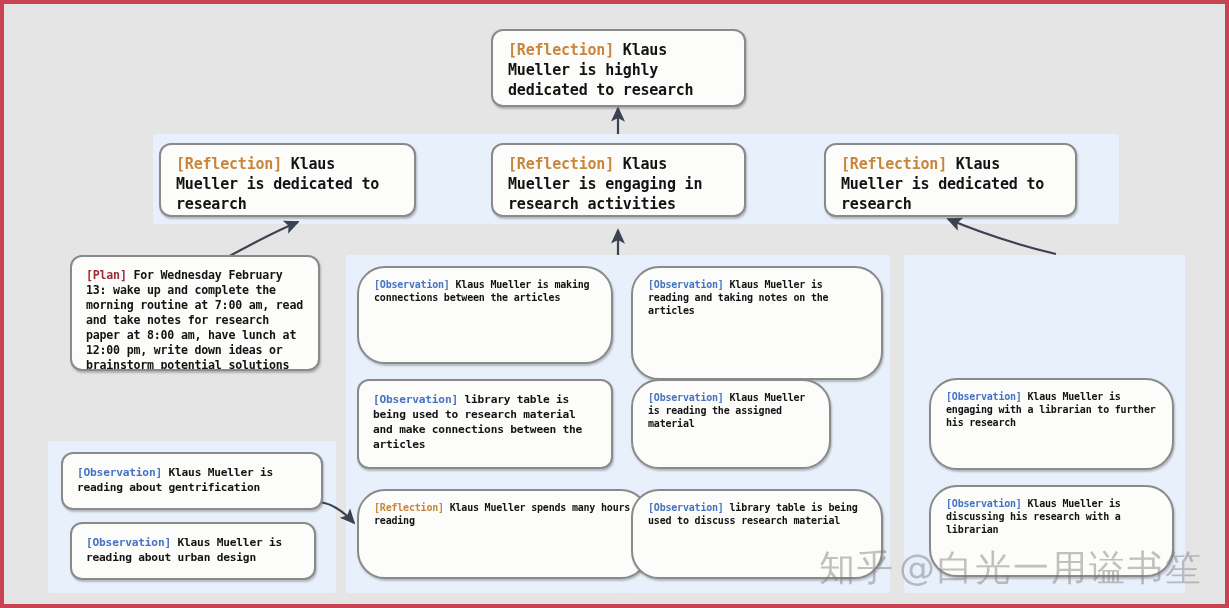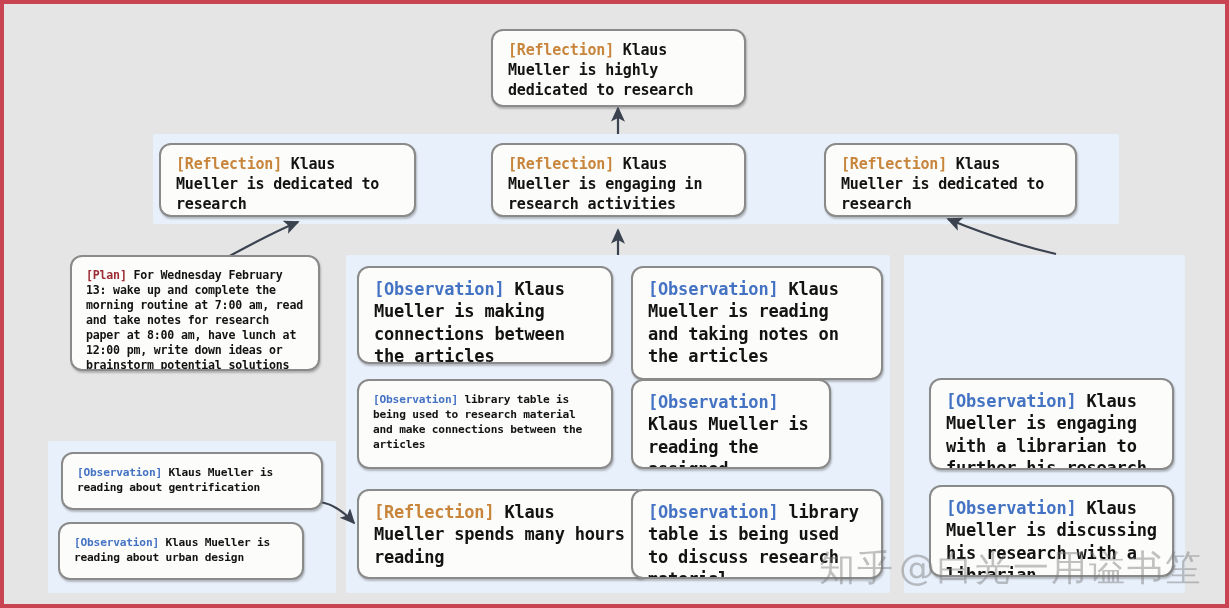--- a/index.html
+++ b/index.html
@@ -38,21 +38,21 @@
     line-height: 1.32;
     letter-spacing: -0.2px;
     overflow: hidden;
   }
   .node .tag { font-weight: bold; }
   .tag-reflection { color: #c8853c; }
   .tag-observation { color: #4573c4; }
   .tag-plan { color: #9d2c34; }
 
   .fs15 { font-size: 15px; }
-  .fs14 { font-size: 17px; }
+  .fs14 { font-size: 10px; border-radius: 28px; }
   .fs12 { font-size: 11.6px; line-height: 1.30; }
   .fs11 { font-size: 11.2px; line-height: 1.33; }
 
   svg.arrows {
     position: absolute;
     left: 0;
     top: 0;
     width: 1229px;
     height: 608px;
     pointer-events: none;
@@ -110,21 +110,21 @@
     <span class="tag tag-reflection">[Reflection]</span><span> Klaus Mueller is dedicated to research</span>
   </div>
 
   <div class="node fs12" style="left:66px; top:251px; width:250px; height:116px; padding:11px 12px 10px 14px;">
     <span class="tag tag-plan">[Plan]</span><span> For Wednesday February 13: wake up and complete the morning routine at 7:00 am, read and take notes for research paper at 8:00 am, have lunch at 12:00 pm, write down ideas or brainstorm potential solutions at 1:00 pm, [...]</span>
   </div>
 
   <div class="node fs11" style="left:57px; top:448px; width:262px; height:58px; padding:12px 10px 10px 14px;">
     <span class="tag tag-observation">[Observation]</span><span> Klaus Mueller is reading about gentrification</span>
   </div>
-  <div class="node fs11" style="left:54px; top:518px; width:246px; height:58px; padding:12px 22px 10px 14px;">
+  <div class="node fs11" style="left:66px; top:518px; width:246px; height:58px; padding:12px 22px 10px 14px;">
     <span class="tag tag-observation">[Observation]</span><span> Klaus Mueller is reading about urban design</span>
   </div>
 
   <div class="node fs14" style="left:353px; top:262px; width:256px; height:98px;">
     <span class="tag tag-observation">[Observation]</span><span> Klaus Mueller is making connections between the articles</span>
   </div>
   <div class="node fs11" style="left:353px; top:375px; width:256px; height:90px; padding:12px 10px 10px 14px;">
     <span class="tag tag-observation">[Observation]</span><span> library table is being used to research material and make connections between the articles</span>
   </div>
   <div class="node fs14" style="left:353px; top:485px; width:292px; height:90px;">

